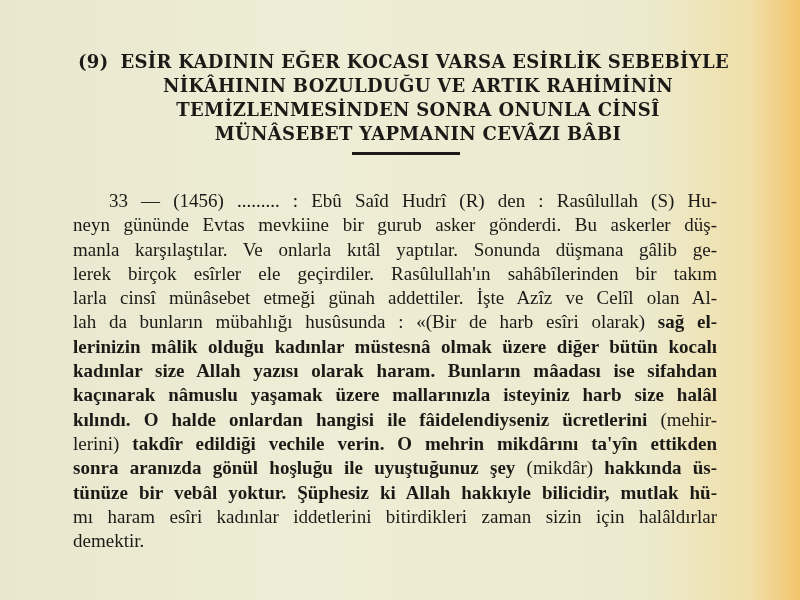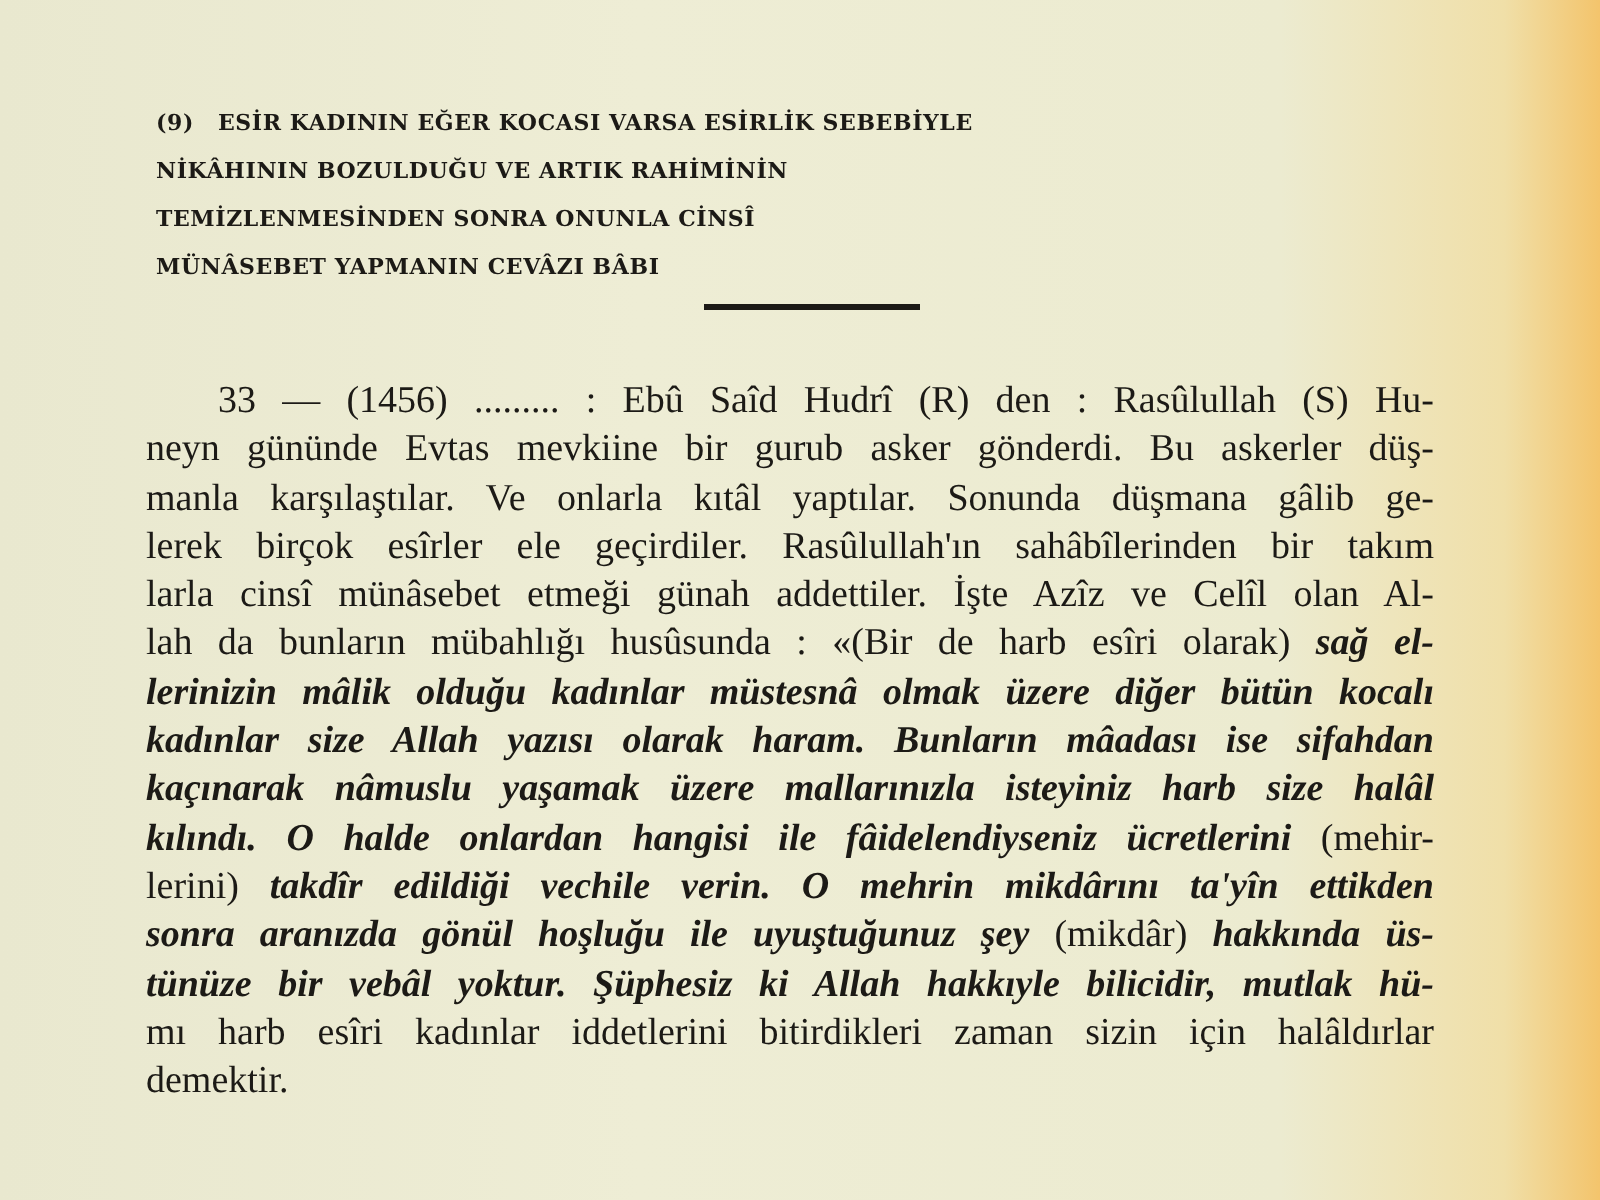--- a/index.html
+++ b/index.html
@@ -9,39 +9,39 @@
     font-family: "DejaVu Serif", "Liberation Serif", serif;
     color: #1c1a16;
   }
   .ghost {
     position: absolute; left: 60px; top: 20px; width: 620px;
     font-size: 14px; color: rgba(120,120,100,0.18); line-height: 20px;
   }
   .heading {
     position: absolute; left: 78px; top: 50px; width: 680px;
     font-family: "DejaVu Serif", serif; font-weight: bold;
-    font-size: 11px; line-height: 24px; letter-spacing: 0.3px;
+    font-size: 18px; line-height: 24px; letter-spacing: 0.3px;
   }
   .heading .row { display: block; white-space: nowrap; }
   .heading .row.first { text-align: left; }
-  .heading .row.center { }
+  .heading .row.center { text-align: center; }
   .heading .num { margin-right: 12px; }
   .rule {
     position: absolute; left: 352px; top: 152px; width: 108px; height: 3px;
     background: #1c1a16;
   }
   .body {
     position: absolute; left: 73px; top: 189px; width: 644px;
     font-family: "Liberation Serif", "DejaVu Serif", serif;
     font-size: 19px; line-height: 24.3px;
   }
   .line { display: block; white-space: nowrap; text-align: justify; text-align-last: justify; }
   .line.last { text-align-last: left; }
   .line.indent { padding-left: 36px; }
-  .b { font-weight: bold; font-style: italic; }
+  .b { font-weight: bold; }
 </style>
 </head>
 <body>
 
 <div class="ghost"></div>
 
 <div class="heading">
   <span class="row first"><span class="num">(9)</span><span>ESİR KADININ EĞER KOCASI VARSA ESİRLİK SEBEBİYLE</span></span>
   <span class="row center">NİKÂHININ BOZULDUĞU VE ARTIK RAHİMİNİN</span>
   <span class="row center">TEMİZLENMESİNDEN SONRA ONUNLA CİNSÎ</span>
@@ -57,15 +57,15 @@
   <span class="line"><span>lerek birçok esîrler ele geçirdiler. Rasûlullah'ın sahâbîlerinden bir takım</span></span>
   <span class="line"><span>larla cinsî münâsebet etmeği günah addettiler. İşte Azîz ve Celîl olan Al-</span></span>
   <span class="line"><span>lah da bunların mübahlığı husûsunda : «(Bir de harb esîri olarak)</span><span class="b"> sağ el-</span></span>
   <span class="line b"><span>lerinizin mâlik olduğu kadınlar müstesnâ olmak üzere diğer bütün kocalı</span></span>
   <span class="line b"><span>kadınlar size Allah yazısı olarak haram. Bunların mâadası ise sifahdan</span></span>
   <span class="line b"><span>kaçınarak nâmuslu yaşamak üzere mallarınızla isteyiniz harb size halâl</span></span>
   <span class="line"><span class="b">kılındı. O halde onlardan hangisi ile fâidelendiyseniz ücretlerini</span><span> (mehir-</span></span>
   <span class="line"><span>lerini)</span><span class="b"> takdîr edildiği vechile verin. O mehrin mikdârını ta'yîn ettikden</span></span>
   <span class="line"><span class="b">sonra aranızda gönül hoşluğu ile uyuştuğunuz şey</span><span> (mikdâr)</span><span class="b"> hakkında üs-</span></span>
   <span class="line b"><span>tünüze bir vebâl yoktur. Şüphesiz ki Allah hakkıyle bilicidir, mutlak hü-</span></span>
-  <span class="line"><span>mı harb esîri kadınlar iddetlerini bitirdikleri zaman sizin için halâldırlar</span></span>
+  <span class="line"><span>mı haram esîri kadınlar iddetlerini bitirdikleri zaman sizin için halâldırlar</span></span>
   <span class="line last"><span>demektir.</span></span>
 </div>
 
 </body></html>

